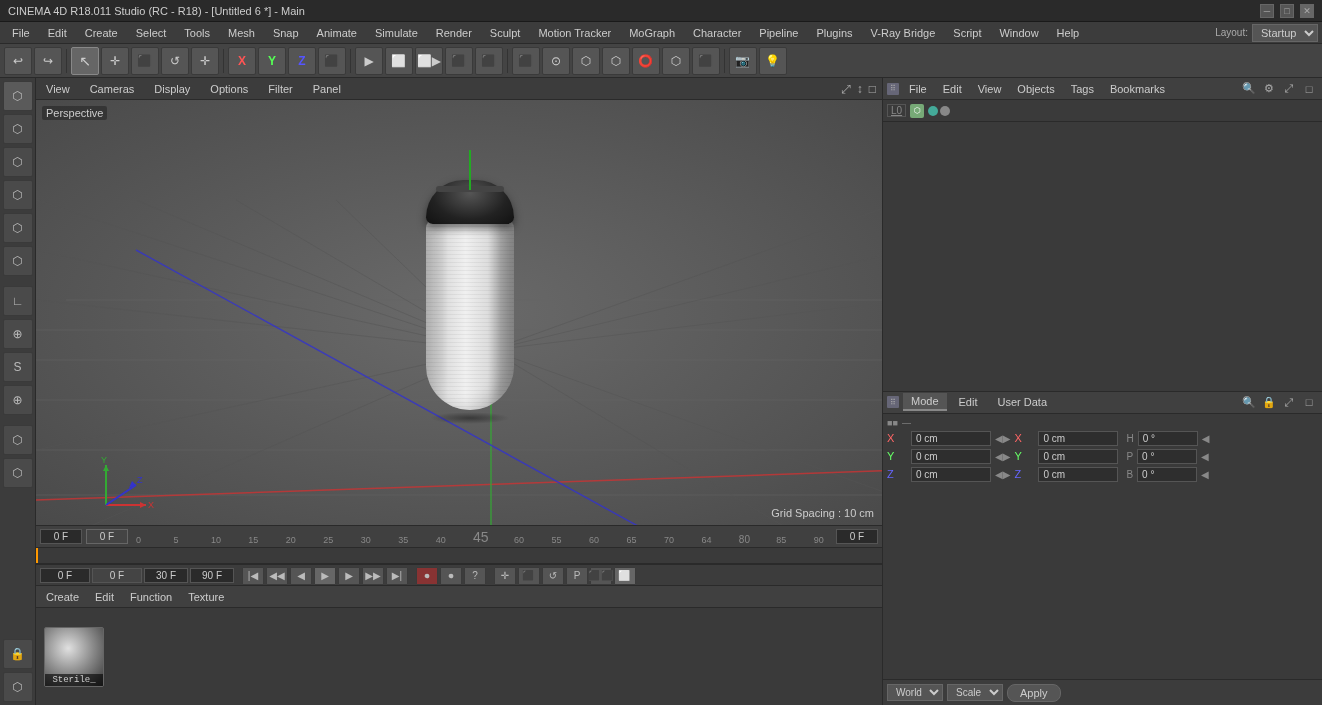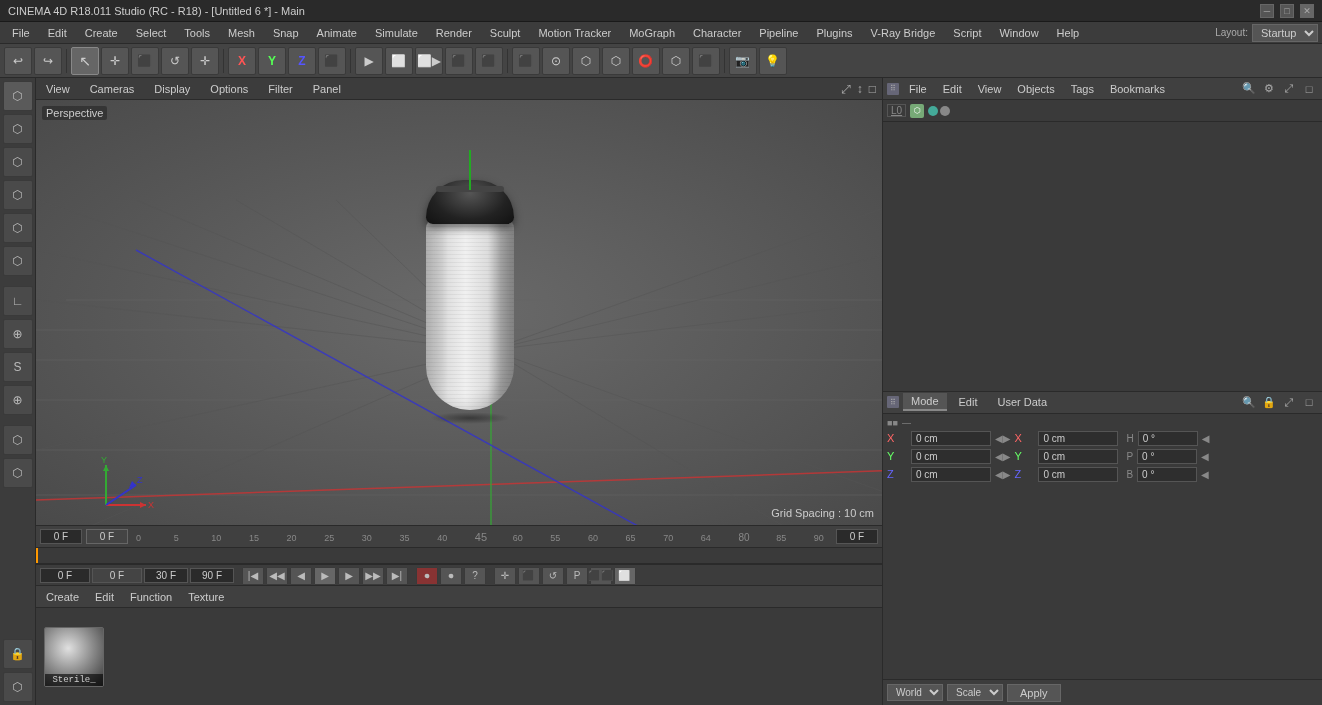--- a/index.html
+++ b/index.html
@@ -163,21 +163,21 @@
     #attrs-footer {
       height: 26px; background: #3c3c3c; display: flex; align-items: center;
       padding: 0 4px; gap: 4px; border-top: 1px solid #2a2a2a;
     }
     .coord-select {
       background: #555; border: 1px solid #666; color: #ccc; font-size: 10px; padding: 1px 4px;
       cursor: pointer;
     }
     .apply-btn {
       background: #555; border: 1px solid #666; color: #ccc; font-size: 11px;
-      padding: 2px 12px; cursor: pointer; border-radius: 0;
+      padding: 2px 12px; cursor: pointer; border-radius: 8px;
     }
 
     
     #bottom-panel {
       height: 120px; background: #3a3a3a; border-top: 1px solid #2a2a2a;
       display: flex; flex-direction: column;
     }
     #bottom-header {
       height: 22px; background: #404040; display: flex; align-items: center;
       padding: 0 4px; gap: 4px; border-bottom: 1px solid #2a2a2a;
@@ -436,21 +436,21 @@
             <div style="display:flex; width:100%; justify-content:space-between; align-items:flex-end; padding:2px 4px;">
               <span style="font-size:9px; color:#888; min-width:12px;">0</span>
               <span style="font-size:9px; color:#888; min-width:12px;">5</span>
               <span style="font-size:9px; color:#888; min-width:12px;">10</span>
               <span style="font-size:9px; color:#888; min-width:12px;">15</span>
               <span style="font-size:9px; color:#888; min-width:12px;">20</span>
               <span style="font-size:9px; color:#888; min-width:12px;">25</span>
               <span style="font-size:9px; color:#888; min-width:12px;">30</span>
               <span style="font-size:9px; color:#888; min-width:12px;">35</span>
               <span style="font-size:9px; color:#888; min-width:12px;">40</span>
-              <span style="font-size:11px; color:#888; min-width:12px;">45</span>
+              <span style="font-size:14px; color:#888; min-width:12px;">45</span>
               <span style="font-size:9px; color:#888; min-width:12px;">60</span>
               <span style="font-size:9px; color:#888; min-width:12px;">55</span>
               <span style="font-size:9px; color:#888; min-width:12px;">60</span>
               <span style="font-size:9px; color:#888; min-width:12px;">65</span>
               <span style="font-size:9px; color:#888; min-width:12px;">70</span>
               <span style="font-size:9px; color:#888; min-width:12px;">64</span>
               <span style="font-size:10px; color:#888; min-width:12px;">80</span>
               <span style="font-size:9px; color:#888; min-width:12px;">85</span>
               <span style="font-size:9px; color:#888; min-width:12px;">90</span>
             </div>

